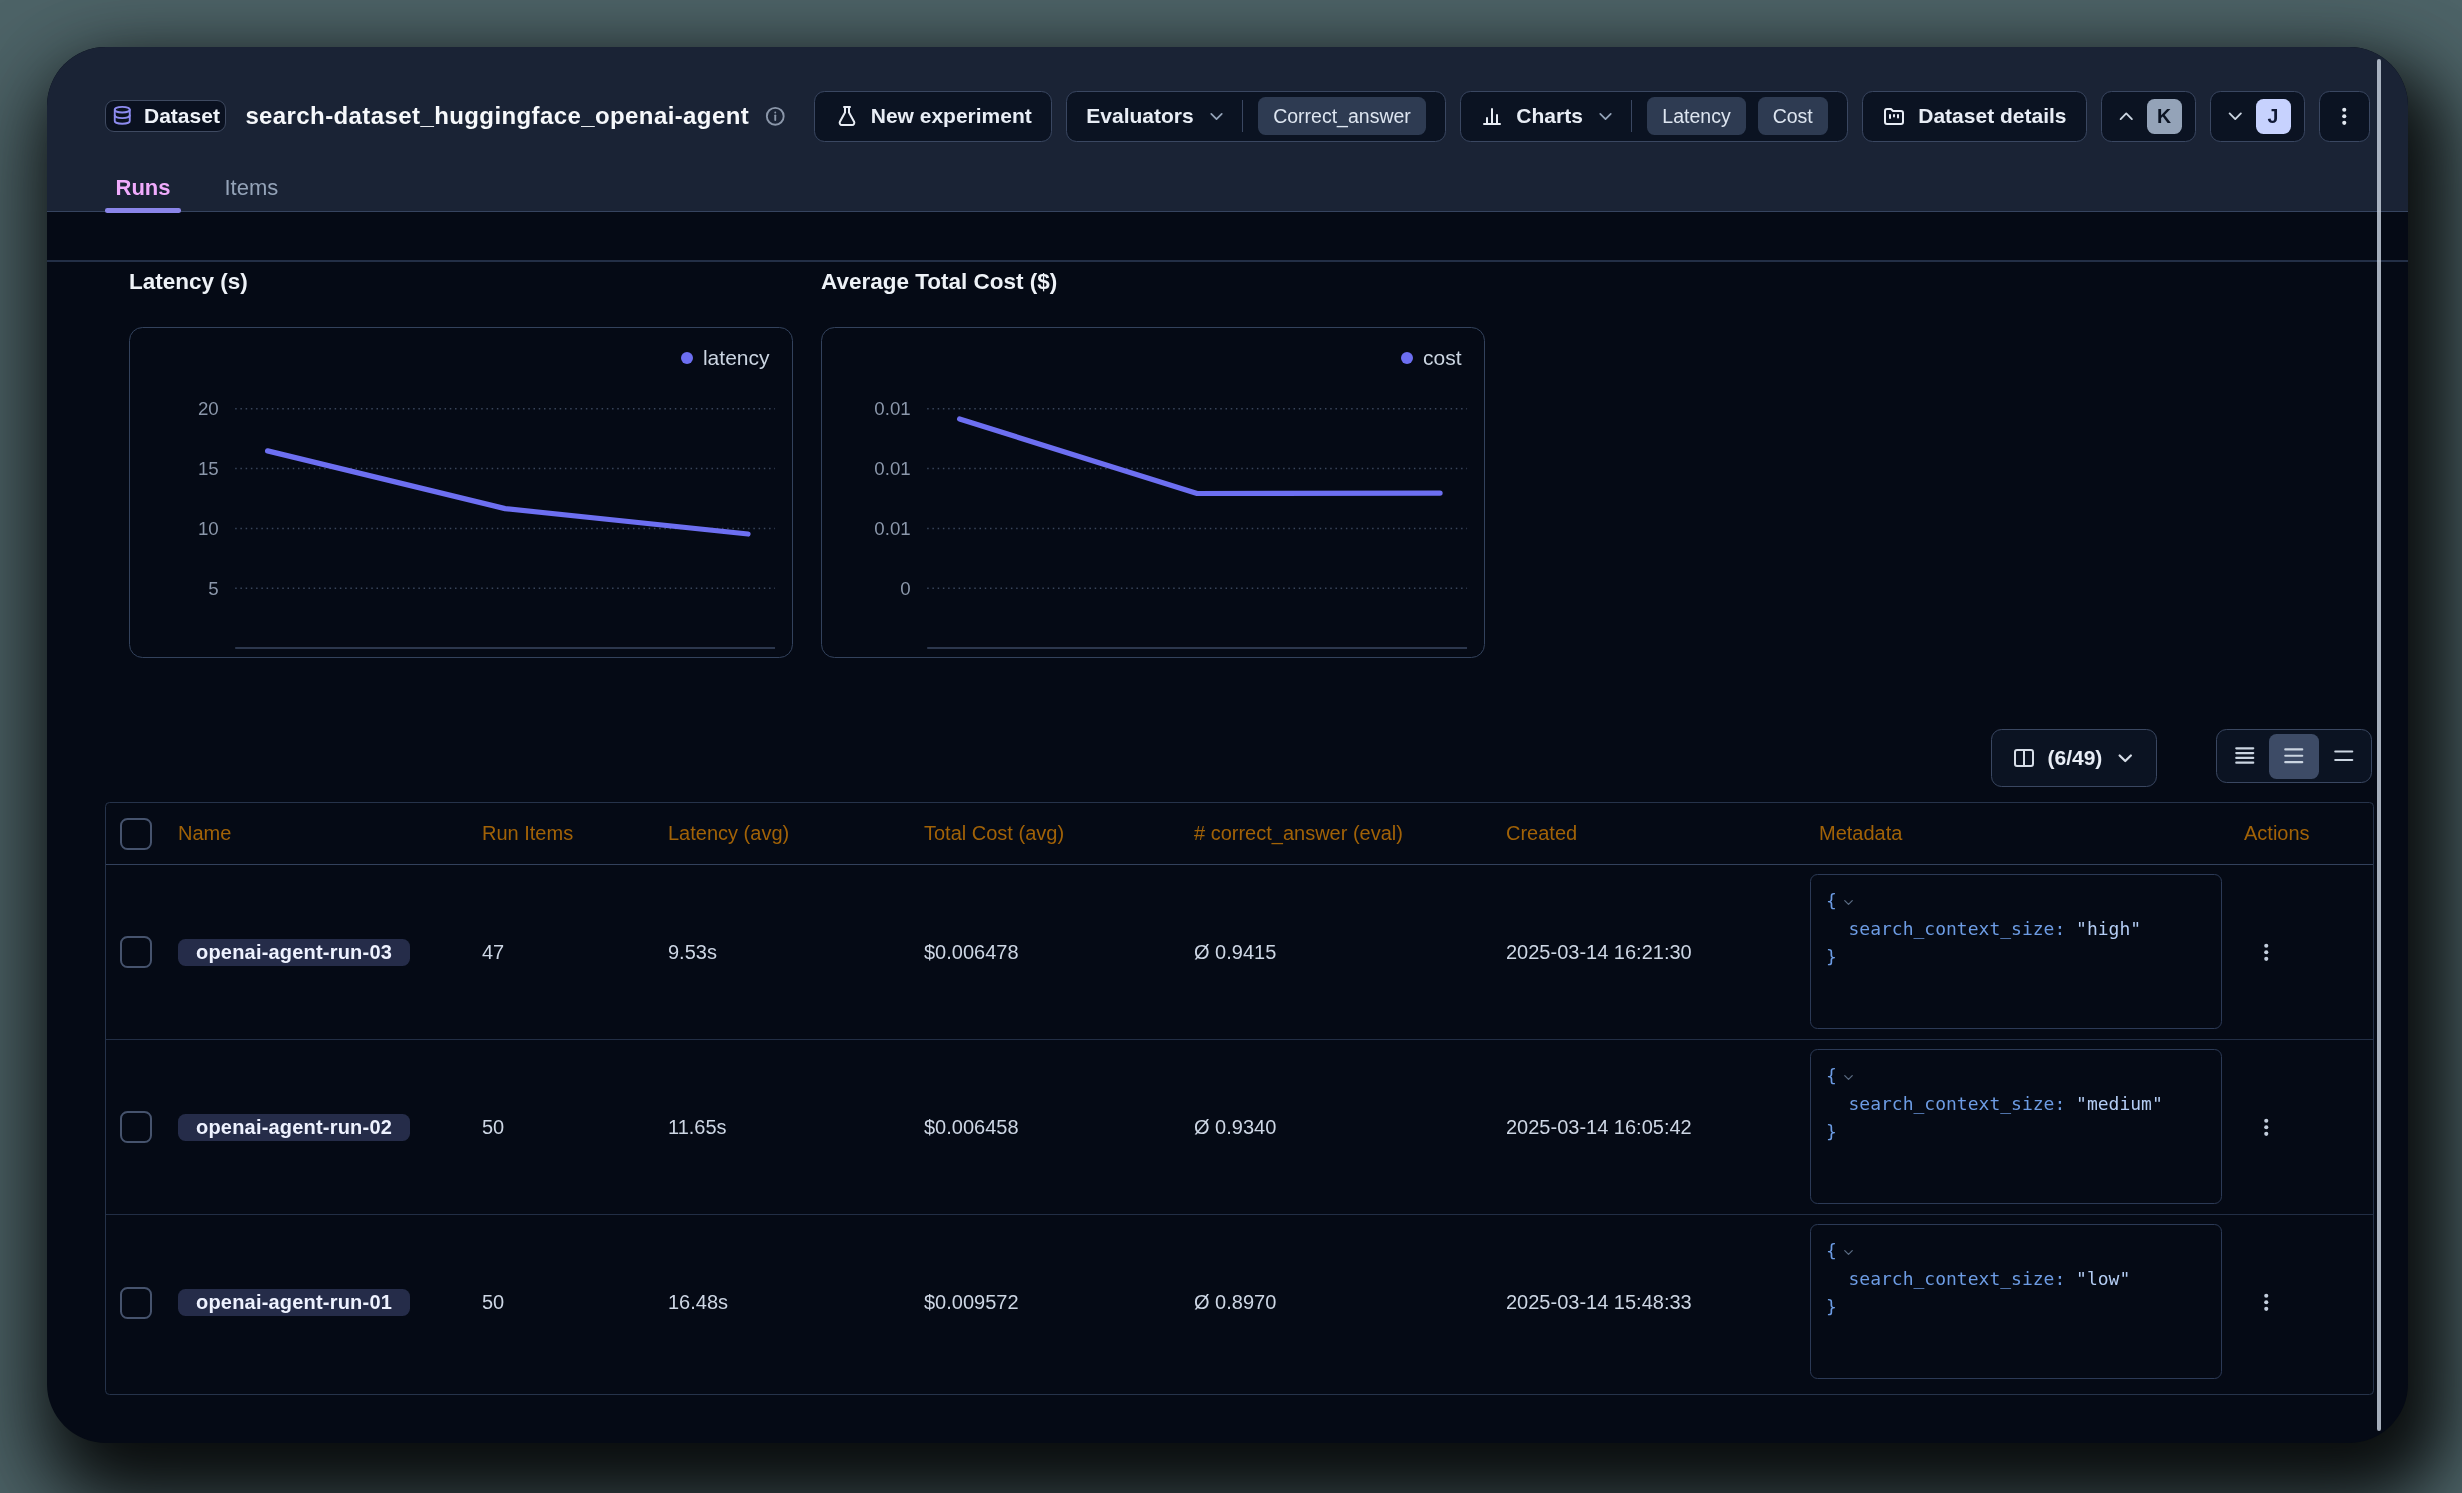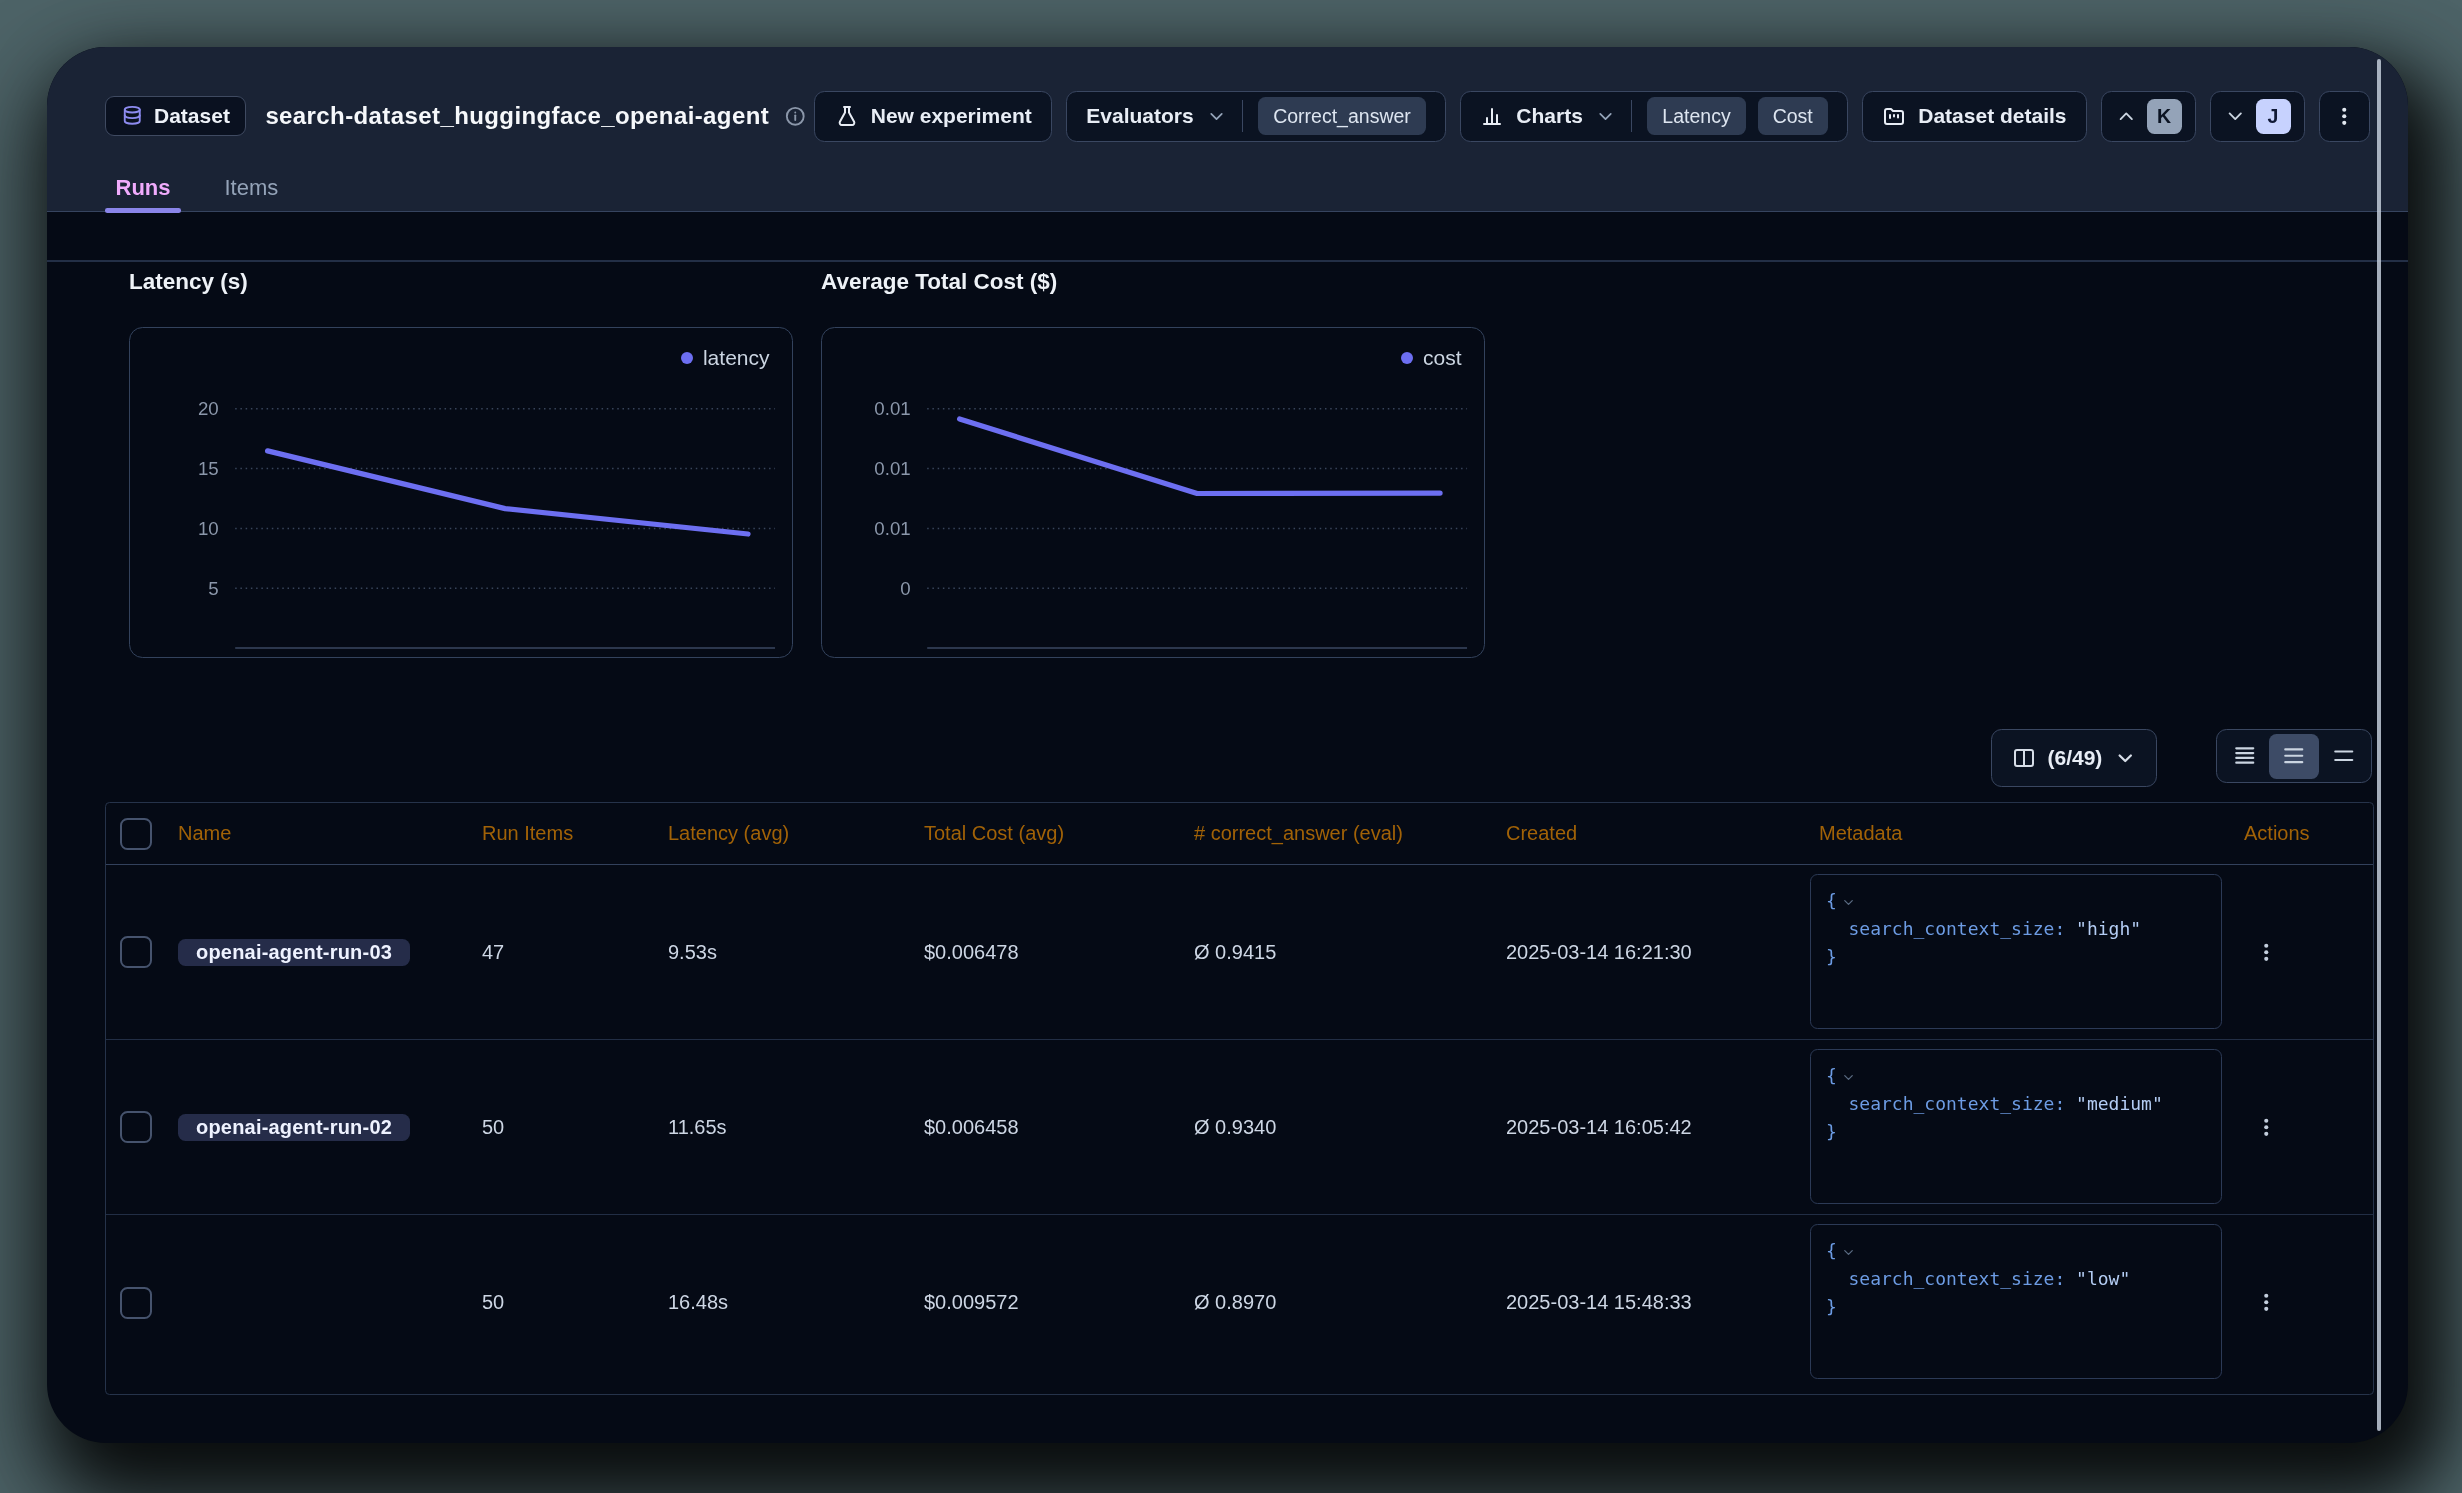--- a/index.html
+++ b/index.html
@@ -5,21 +5,21 @@
   html,body{margin:0;padding:0;width:2462px;height:1493px;overflow:hidden;
     font-family:"Liberation Sans",sans-serif;background:#4d6367;}
   *{box-sizing:border-box;}
   .window{position:absolute;left:47px;top:47px;width:2361px;height:1396px;
     background:#050a15;border-radius:59px;overflow:hidden;
     box-shadow:22.5px 34px 68px 11.3px rgba(0,0,0,.78), 0 45px 90px 22.5px rgba(0,0,0,.45);}
   
   .header-band{position:absolute;left:0;top:0;right:0;height:165px;background:#1a2335;
     border-bottom:1.5px solid #36445f;}
   .title-row{position:absolute;left:58px;right:38px;top:39px;height:60px;display:flex;align-items:center;}
-  .dataset-badge{display:flex;align-items:center;gap:10.5px;height:40px;padding:0 15px;
+  .dataset-badge{display:flex;align-items:center;gap:10.5px;height:32px;padding:0 5px;
     background:#0a1120;border:1.5px solid #3f4a61;border-radius:9px;color:#eef2f8;
     font-size:21px;font-weight:700;cursor:pointer;}
   .page-title{margin:0 0 0 19.5px;font-size:24px;font-weight:700;color:#f6f8fb;letter-spacing:0.4px;}
   .info-ic{margin-left:15px;color:#8b97aa;display:flex;cursor:pointer;}
   .actions{margin-left:auto;display:flex;align-items:center;gap:13.5px;}
   .btn{display:flex;align-items:center;gap:12px;height:51px;padding:0 19.5px;background:#0b1322;
     border:1.5px solid #3a4761;border-radius:10.5px;color:#e8edf5;font-size:21px;font-weight:600;cursor:pointer;}
   .btn .vsep{width:1.5px;height:32px;background:#3a4761;margin:0 3px;}
   .chip{display:flex;align-items:center;height:38px;padding:0 15px;background:#2e3b52;
     border-radius:7.5px;font-size:19.5px;font-weight:500;color:#dde5f0;cursor:pointer;}
@@ -354,20 +354,23 @@
               <circle cx="12" cy="19" r="2.2"></circle>
             </svg>
           </button>
         </div>
     </div>
 
     <div class="t-row">
       <div class="cell c-check">
           <span class="checkbox"></span>
         </div>
+      <div class="cell c-name">
+          <span class="name-chip">openai-agent-run-01</span>
+        </div>
       <div class="cell c-items">50</div>
       <div class="cell c-lat">16.48s</div>
       <div class="cell c-cost">$0.009572</div>
       <div class="cell c-corr">Ø 0.8970</div>
       <div class="cell c-created">2025-03-14 15:48:33</div>
       <div class="meta-box">
         <div><span>{</span><span class="mchev">
               <svg width="15" height="15" viewBox="0 0 24 24" fill="none" stroke="currentColor" stroke-width="2" stroke-linecap="round" stroke-linejoin="round">
                 <polyline points="6 9 12 15 18 9"></polyline>
               </svg>

